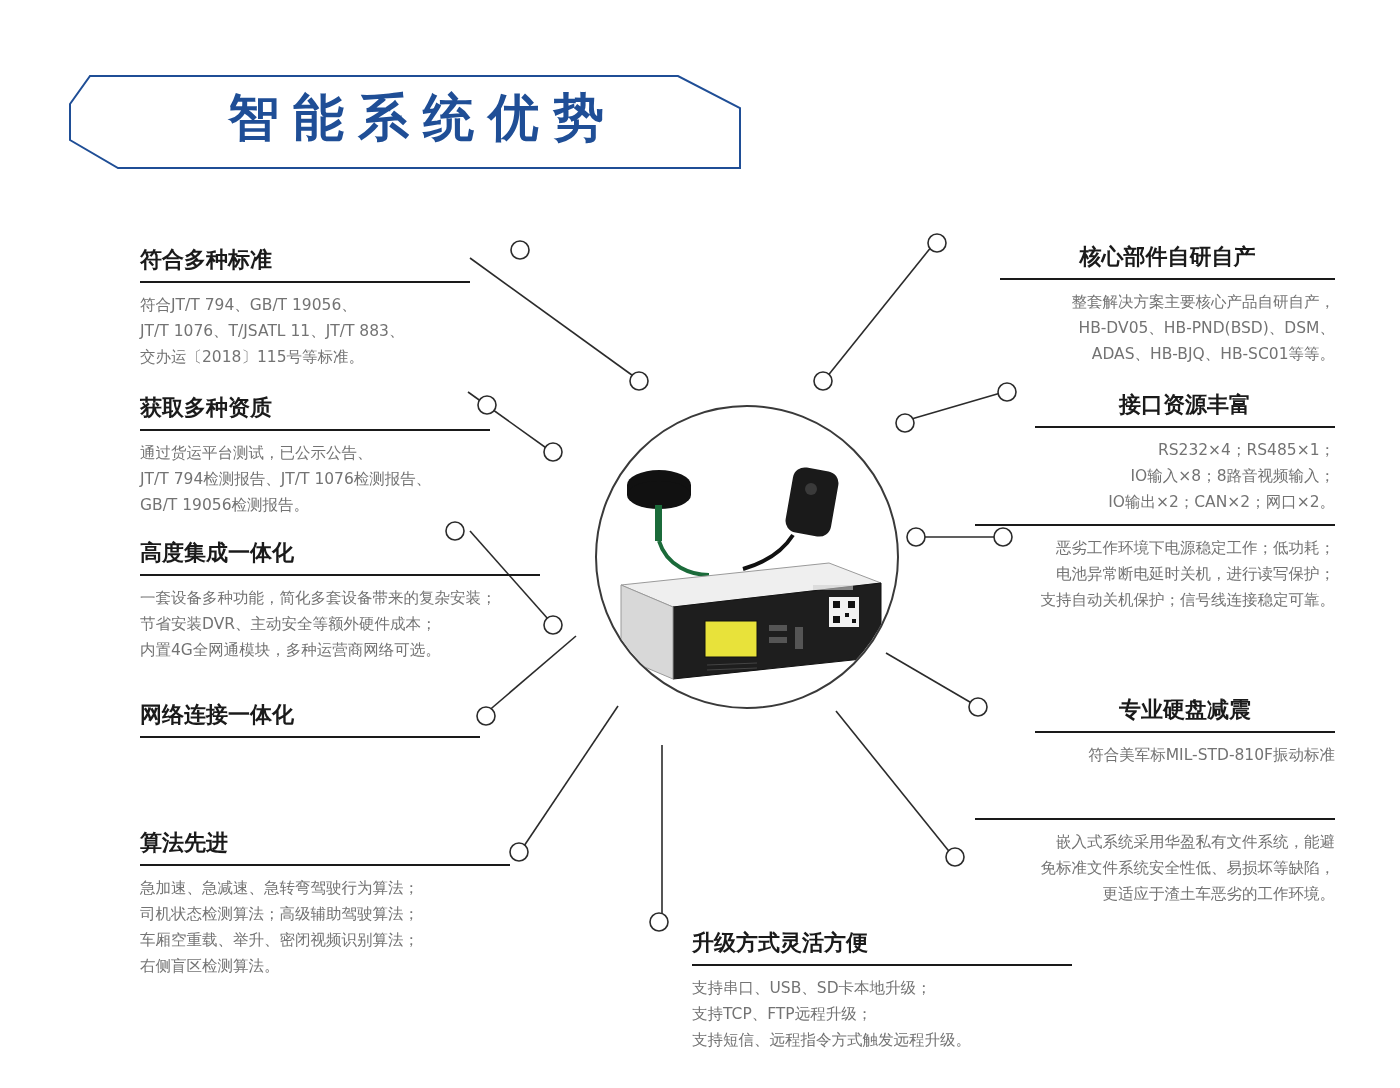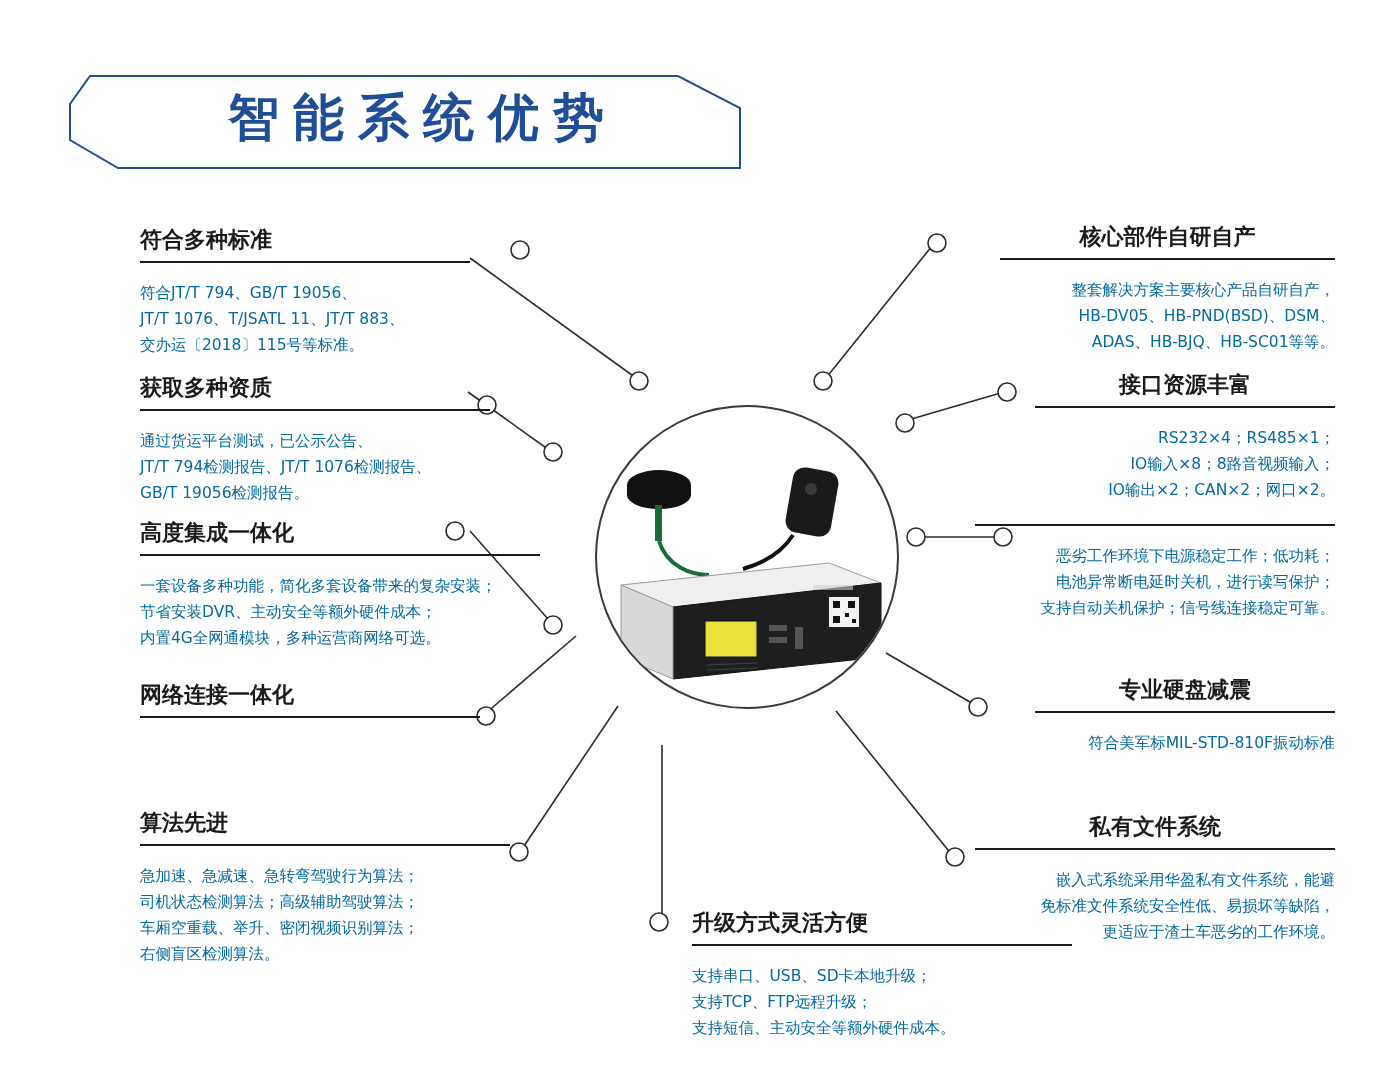--- a/index.html
+++ b/index.html
@@ -20,25 +20,25 @@
     position:absolute;left:160px;top:22px;
     font-size:51px;letter-spacing:14px;font-weight:700;
     color:#1f4e96;
     white-space:nowrap;
   }
 
   
   .block{position:absolute;}
   .blk-title{
     font-size:22px;font-weight:700;color:#1a1a1a;
-    white-space:nowrap;line-height:30px;
+    white-space:nowrap;line-height:30px;margin-top:20px;
   }
   .blk-rule{height:2px;background:#1a1a1a;margin-top:6px;}
   .blk-body{
-    font-size:15.5px;line-height:26px;color:#0369a1;margin-top:17px;
+    font-size:15.5px;line-height:26px;color:#737373;margin-top:9px;
     white-space:pre-line;
   }
   .right{text-align:right;}
   .right .blk-title{text-align:center;}
   .right .blk-body{text-align:right;}
 
   
   .circle{
     position:absolute;left:595px;top:405px;width:300px;height:300px;
     border:2px solid #3a3a3a;border-radius:50%;
@@ -220,28 +220,27 @@
 支持自动关机保护；信号线连接稳定可靠。</div>
   </div>
 
   <div class="block right" style="left:1035px;top:675px;width:300px;">
     <div class="blk-title">专业硬盘减震</div>
     <div class="blk-rule"></div>
     <div class="blk-body">符合美军标MIL-STD-810F振动标准</div>
   </div>
 
   <div class="block right" style="left:975px;top:812px;width:360px;">
-    <div class="blk-title">私有文件系统</div>
     <div class="blk-rule"></div>
     <div class="blk-body">嵌入式系统采用华盈私有文件系统，能避
 免标准文件系统安全性低、易损坏等缺陷，
 更适应于渣土车恶劣的工作环境。</div>
   </div>
 
   <div class="block" style="left:692px;top:908px;width:380px;">
     <div class="blk-title">升级方式灵活方便</div>
     <div class="blk-rule"></div>
     <div class="blk-body">支持串口、USB、SD卡本地升级；
 支持TCP、FTP远程升级；
-支持短信、主动安全等额外硬件成本。</div>
+支持短信、远程指令方式触发远程升级。</div>
   </div>
 
 </div>
 
 </body></html>

